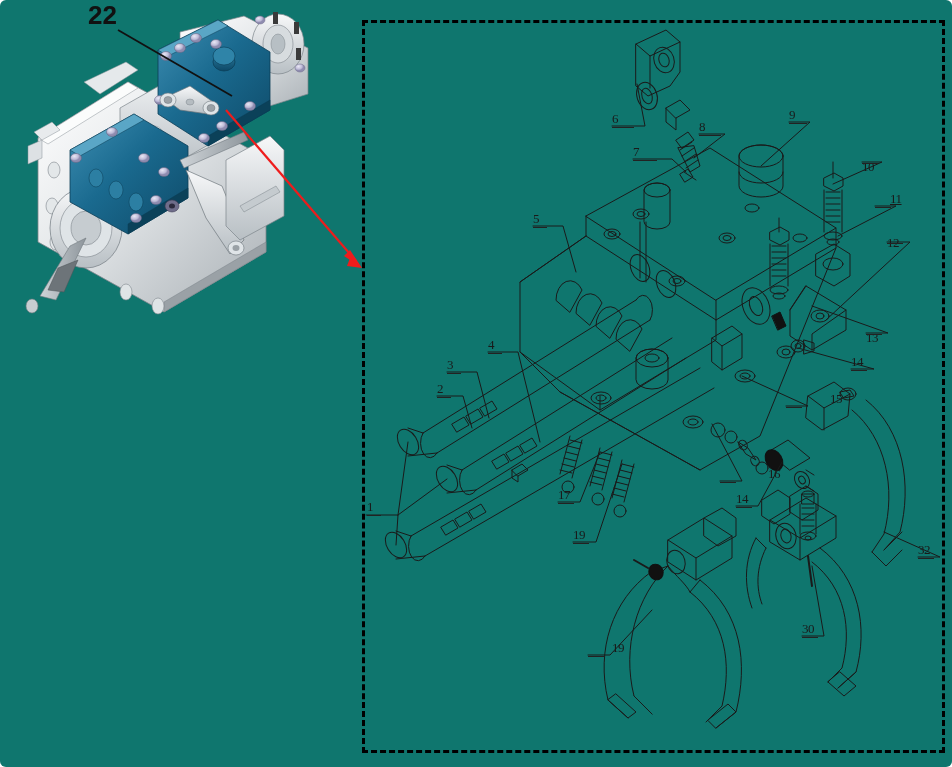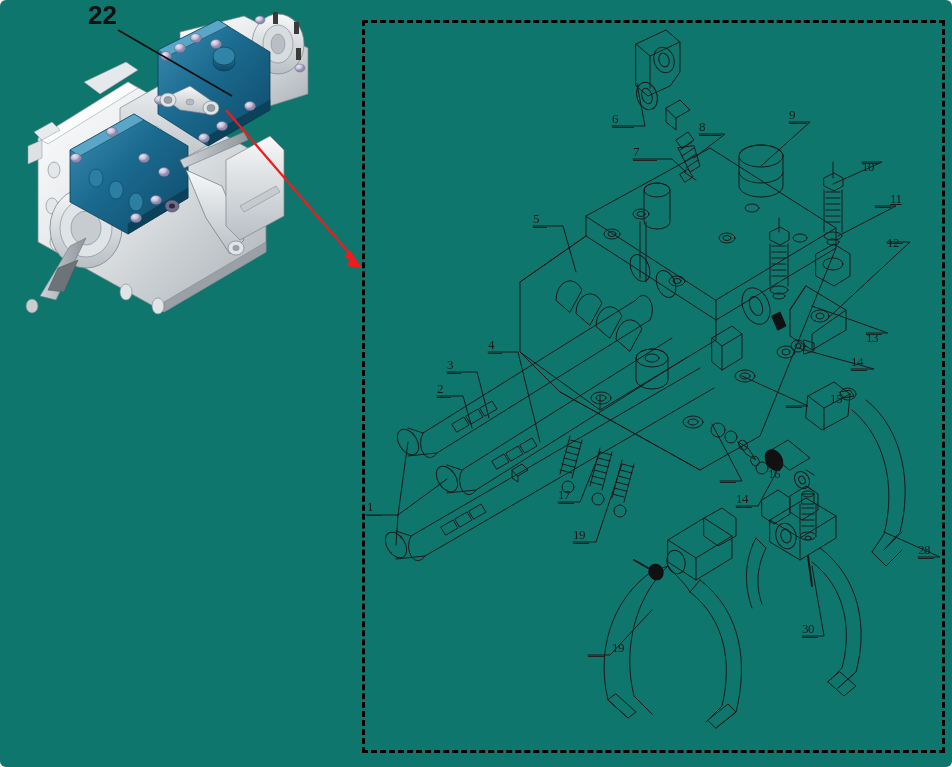--- a/index.html
+++ b/index.html
@@ -498,19 +498,19 @@
       <div class="callout" style="left: 720px; top: 467px; margin-left: 48px;">16</div>
       <div class="lead-ul" style="left: 720px; top: 482px; width: 16px;"></div>
       <div class="callout" style="left: 558px; top: 488px;">17</div>
       <div class="lead-ul" style="left: 558px; top: 503px; width: 16px;"></div>
       <div class="callout" style="left: 573px; top: 528px;">19</div>
       <div class="lead-ul" style="left: 573px; top: 543px; width: 16px;"></div>
       <div class="callout" style="left: 612px; top: 641px;">19</div>
       <div class="lead-ul" style="left: 588px; top: 656px; width: 16px;"></div>
       <div class="callout" style="left: 802px; top: 622px;">30</div>
       <div class="lead-ul" style="left: 802px; top: 637px; width: 16px;"></div>
-      <div class="callout" style="left: 918px; top: 543px;">28</div>
+      <div class="callout" style="left: 918px; top: 543px;">32</div>
       <div class="lead-ul" style="left: 918px; top: 558px; width: 16px;"></div>
       <div class="callout" style="left: 736px; top: 492px;">14</div>
       <div class="lead-ul" style="left: 736px; top: 507px; width: 16px;"></div>
     </div>
 
 </div>
 
 </body></html>

